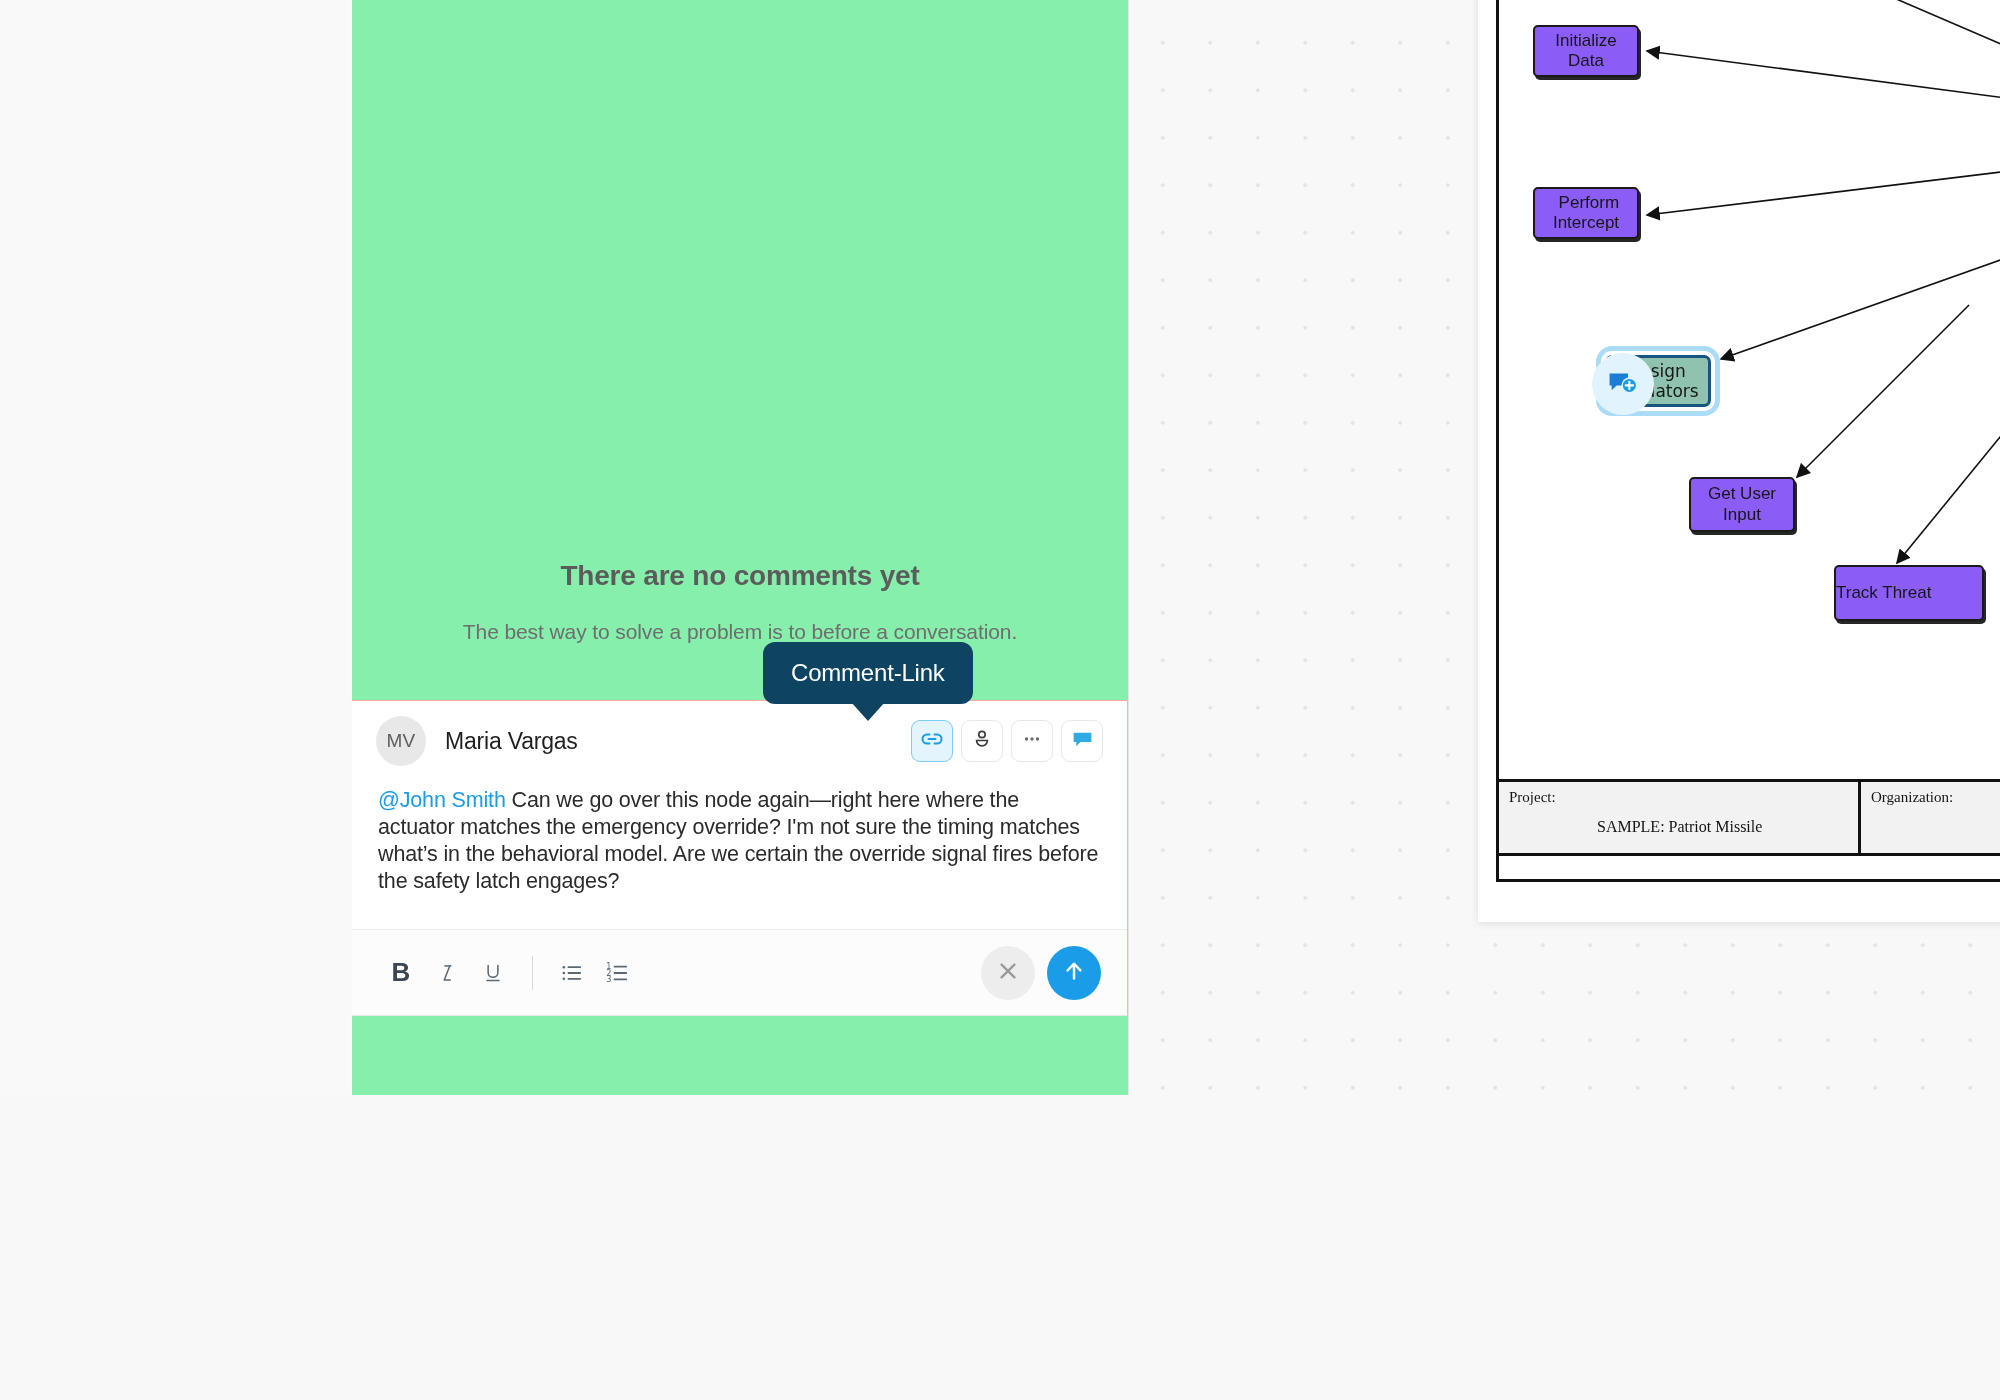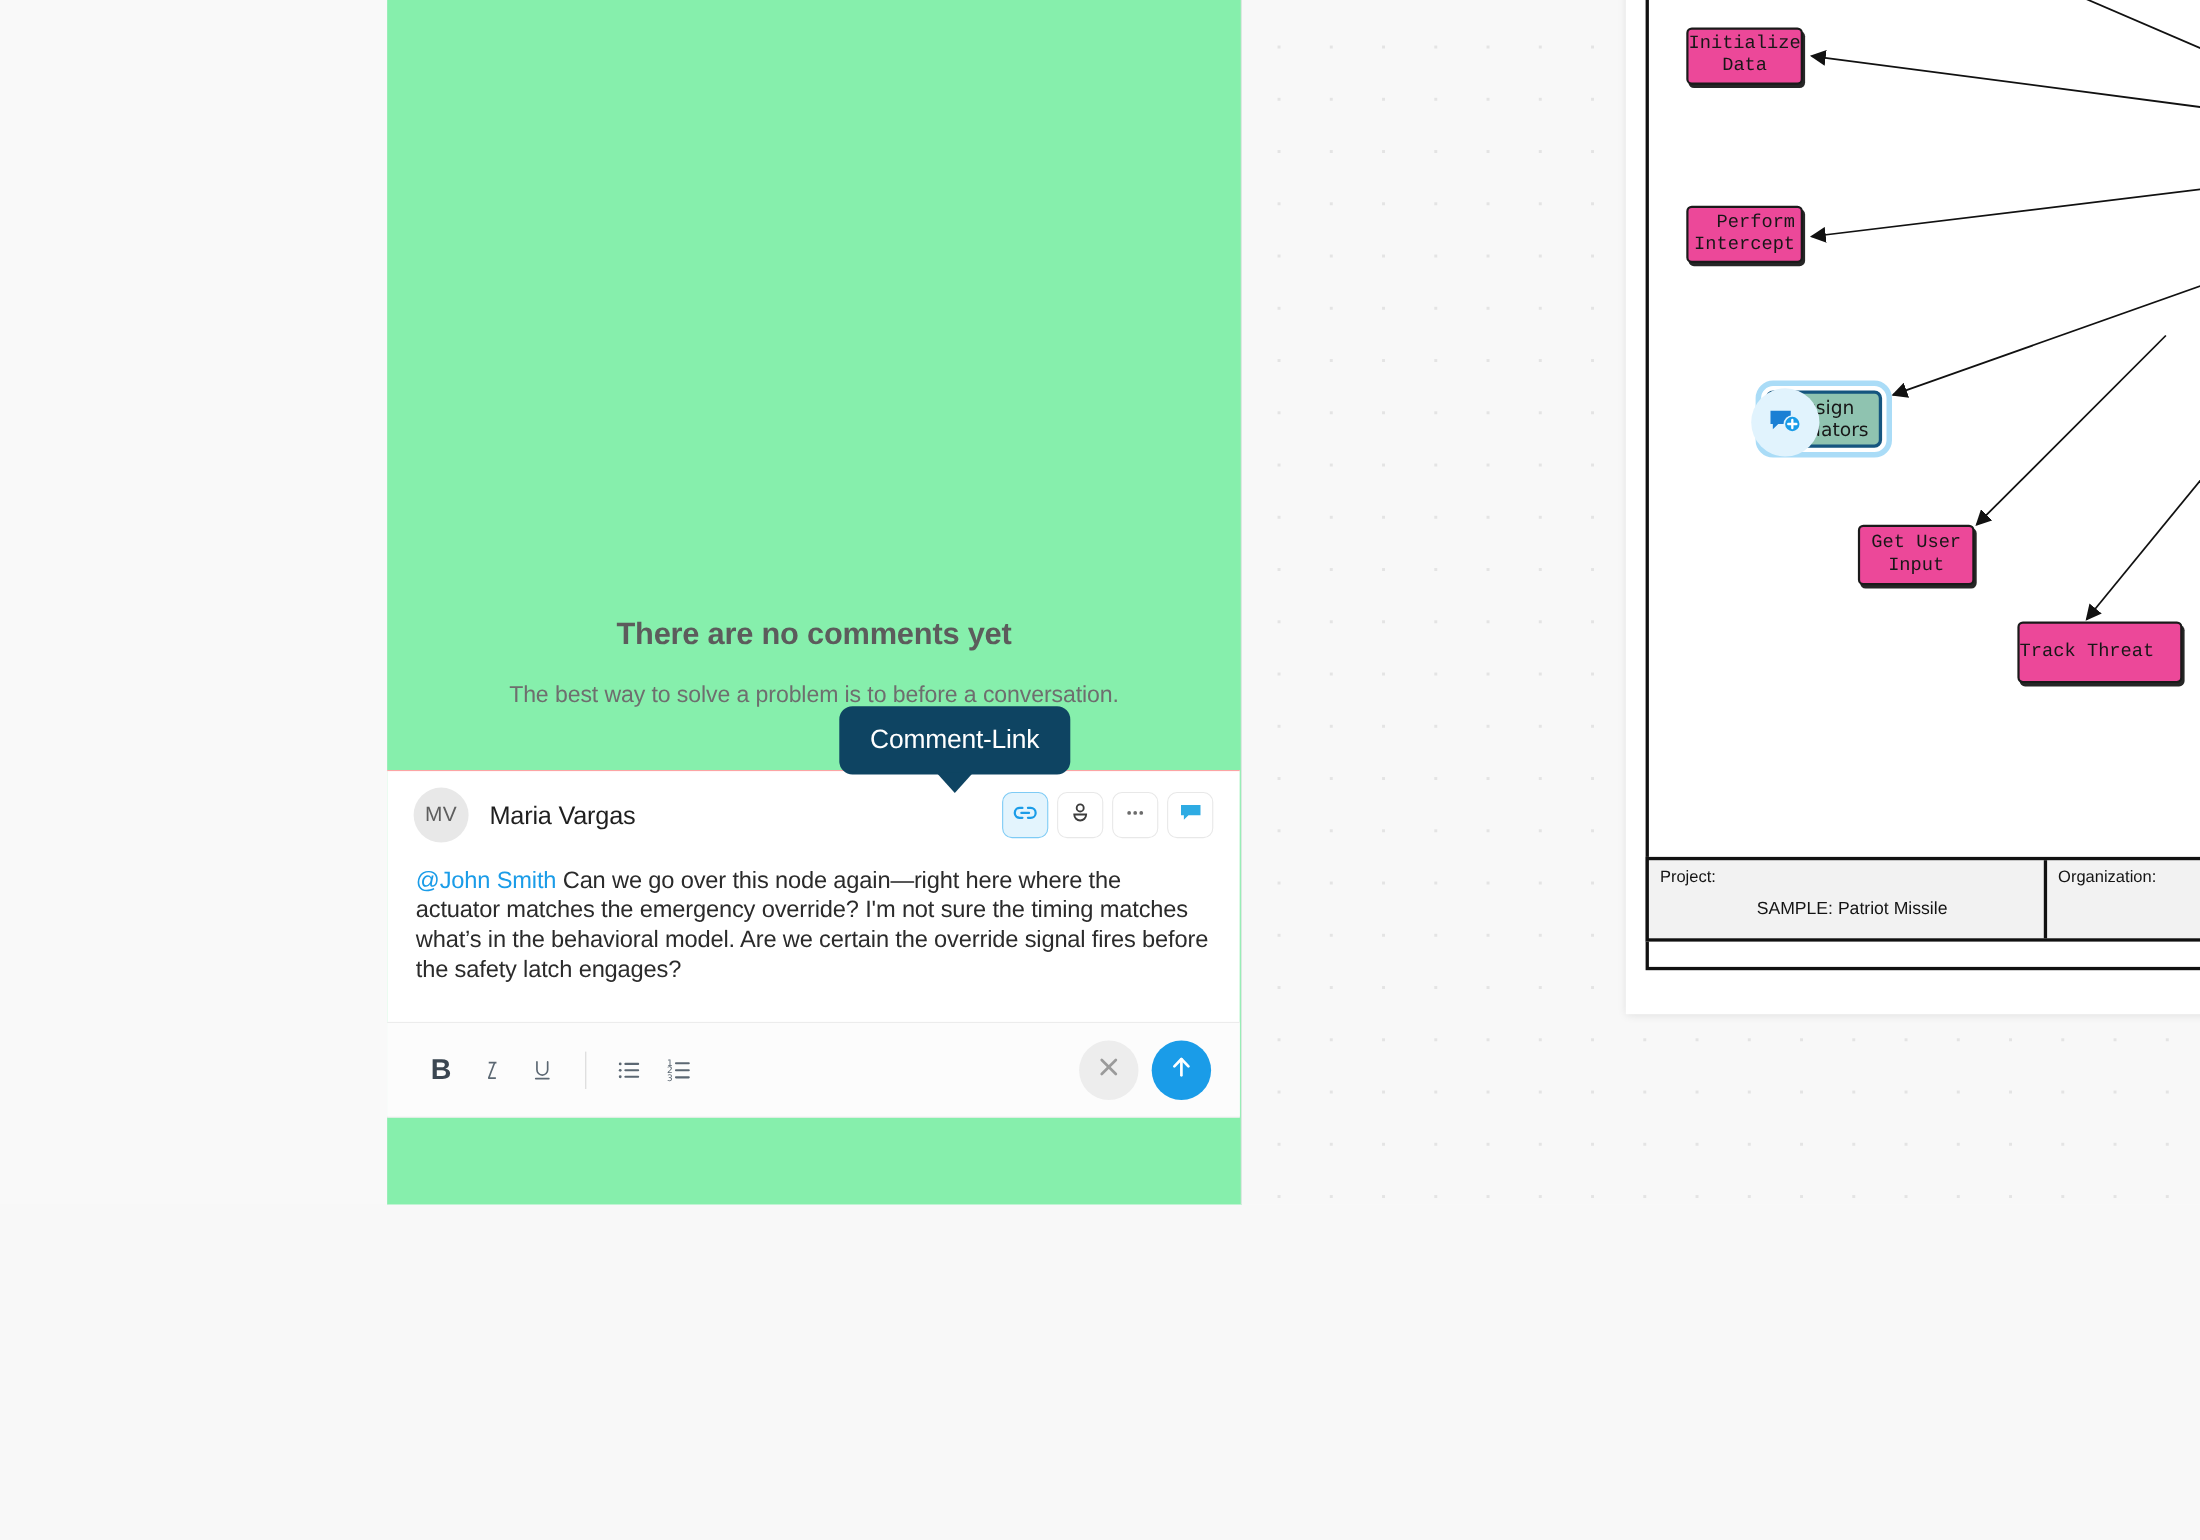--- a/index.html
+++ b/index.html
@@ -136,25 +136,25 @@
     position: absolute; left: 1478px; top: -38px; width: 560px; height: 960px;
     background: #ffffff;
     box-shadow: 0 2px 8px rgba(0,0,0,0.10);
   }
   .diagram-frame {
     position: absolute; left: 18px; top: 0px; width: 560px; height: 920px;
     border: 3px solid #111111; box-sizing: border-box; background: #ffffff;
   }
   .node {
     position: absolute;
-    background: #ec4899; border: 2.5px solid #1a1a1a; border-radius: 5px;
+    background: #8b5cf6; border: 2.5px solid #1a1a1a; border-radius: 5px;
     box-shadow: 2px 3px 0 rgba(0,0,0,0.85);
     display: flex; align-items: center; justify-content: center;
     text-align: center; font-size: 17px; color: #171717; line-height: 1.18;
-    font-family: Liberation Mono, monospace;
+    font-family: Liberation Sans, sans-serif;
     box-sizing: border-box;
   }
   .node-selected {
     position: absolute;
     background: #8fc3b0; border: 3px solid #15557f; border-radius: 7px;
     display: flex; align-items: center; justify-content: center;
     text-align: center; font-size: 17px; color: #171717; line-height: 1.18;
     font-family: "DejaVu Sans", sans-serif;
     box-sizing: border-box;
     outline: 5px solid #aadcf7; outline-offset: 4px;
@@ -163,21 +163,21 @@
     position: absolute; width: 62px; height: 62px; border-radius: 50%;
     background: #e1f3fd; display: flex; align-items: center; justify-content: center;
   }
   .titleblock {
     position: absolute; left: 18px; top: 817px; width: 560px; height: 77px;
     border: 3px solid #111111; box-sizing: border-box; background: #f2f2f2;
     display: flex;
   }
   .tb-cell {
     position: relative; box-sizing: border-box; padding: 7px 10px;
-    font-size: 15px; color: #141414; font-family: Liberation Sans, sans-serif;
+    font-size: 15px; color: #141414; font-family: Liberation Serif, serif;
   }
   .tb-cell.main { width: 362px; border-right: 3px solid #111111; }
   .tb-value {
     position: absolute; left: 98px; top: 36px; font-size: 16px; white-space: nowrap;
   }
   svg.edges { position: absolute; left: 0; top: 0; width: 560px; height: 920px; overflow: visible; }
 </style>
 </head>
 <body>
 

